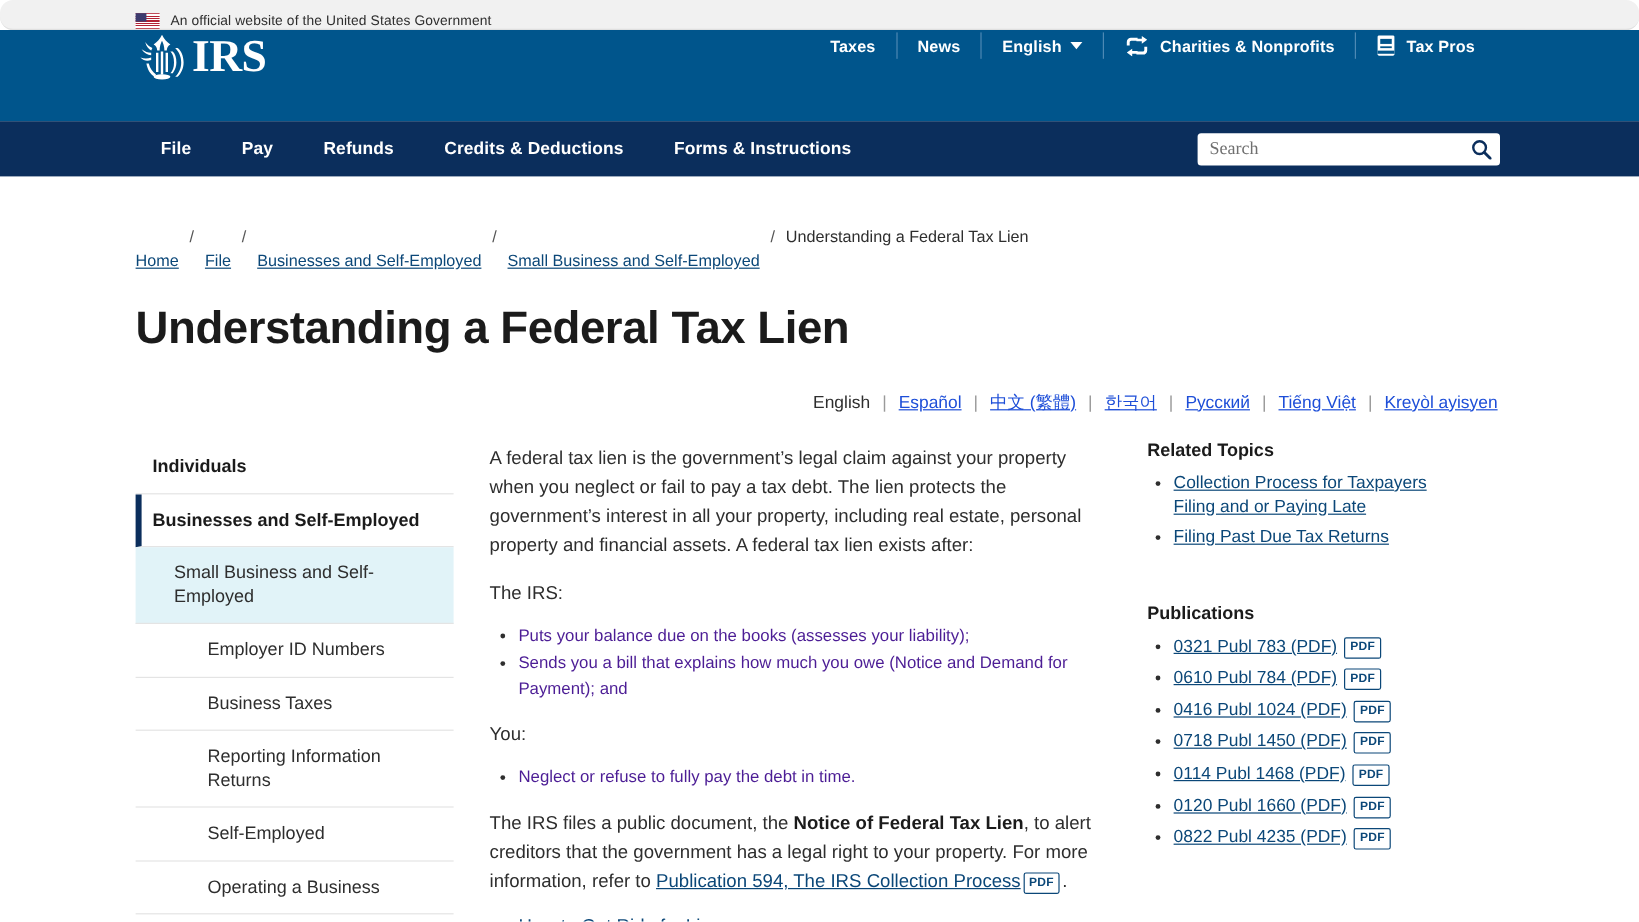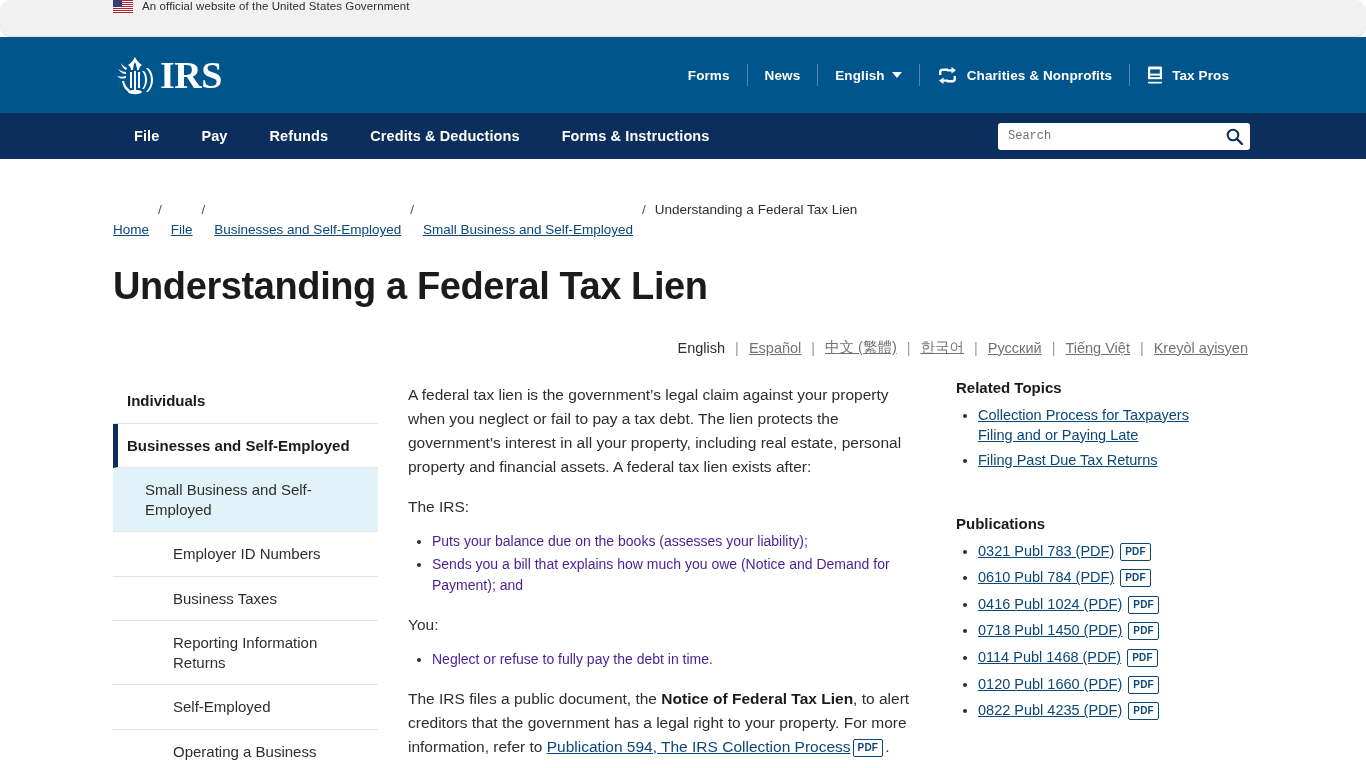--- a/index.html
+++ b/index.html
@@ -6,25 +6,25 @@
   html, body {
     margin: 0; padding: 0;
     width: 1366px; height: 768px;
     overflow: hidden;
     background: #ffffff;
     font-family: "Liberation Sans", sans-serif;
   }
 
   
   .gov-banner {
-    height: 37px;
+    height: 25px;
     background: #f1f1f1;
     border-bottom: 1px solid #e0e0e0;
     display: flex;
-    align-items: flex-start;
+    align-items: flex-end;
     padding-left: 113px;
     border-radius: 11px;
   }
   .flag-icon {
     width: 20px; height: 13px;
     margin-right: 9px;
     position: relative;
     display: inline-block;
     background: #ffffff;
     flex: none;
@@ -45,21 +45,21 @@
     font-size: 11.5px;
     color: #2e2e2e;
     letter-spacing: 0.1px;
   }
 
   
   .masthead {
     height: 76px;
     background: #00558c;
     display: flex;
-    align-items: center;
+    align-items: flex-start;
     position: relative;
   }
   .irs-logo {
     margin-left: 113px;
     display: flex;
     align-items: center;
     height: 44px;
     text-decoration: none;
   }
   .irs-emblem { width: 46px; height: 42px; flex: none; }
@@ -137,22 +137,22 @@
     border-radius: 3px;
     display: flex;
     align-items: center;
   }
   .search-input {
     border: none;
     outline: none;
     flex: 1;
     height: 100%;
     padding: 0 10px;
-    font-size: 12px;
-    font-family: Liberation Mono, monospace;
+    font-size: 15px;
+    font-family: Liberation Serif, serif;
     color: #0f172a;
     background: transparent;
   }
   .search-input::placeholder { color: #6f6f6f; }
   .search-btn {
     border: none; background: transparent;
     width: 32px; height: 100%;
     cursor: pointer;
     display: flex; align-items: center; justify-content: center;
     padding: 0;
@@ -189,21 +189,21 @@
   .lang-bar {
     display: flex;
     align-items: center;
     justify-content: flex-end;
     padding-right: 118px;
     margin-top: 30px;
     font-size: 14.5px;
     color: #2e2e2e;
   }
   .lang-bar a {
-    color: #737373;
+    color: #1d4ed8;
     text-decoration: underline;
   }
   .lang-sep {
     margin: 0 10px;
     color: #9a9a9a;
   }
 
   
   .content {
     display: flex;
@@ -344,21 +344,21 @@
         <path d="M33 14 C36 17 38 21 38 26 C38 31 36 35 33 38 L35 38 C38 35 40 31 40 26 C40 21 38 16 35 14 Z"></path>
         <path d="M11 27 C12 31 14 34 17 36 L16 38 C12 36 10 32 9 27 Z"></path>
         <ellipse cx="22" cy="38" rx="7" ry="2.2"></ellipse>
       </g>
     </svg>
     <span class="irs-wordmark">IRS</span>
   </a>
 
   <div class="util-nav">
     <a class="util-link" href="#">
-      <span>Forms</span>
+      <span>Taxes</span>
     </a>
     <span class="util-sep"></span>
     <a class="util-link" href="#">
       <span>News</span>
     </a>
     <span class="util-sep"></span>
     <a class="util-link" href="#">
       <span>English</span>
       <span class="caret-down"></span>
     </a>

